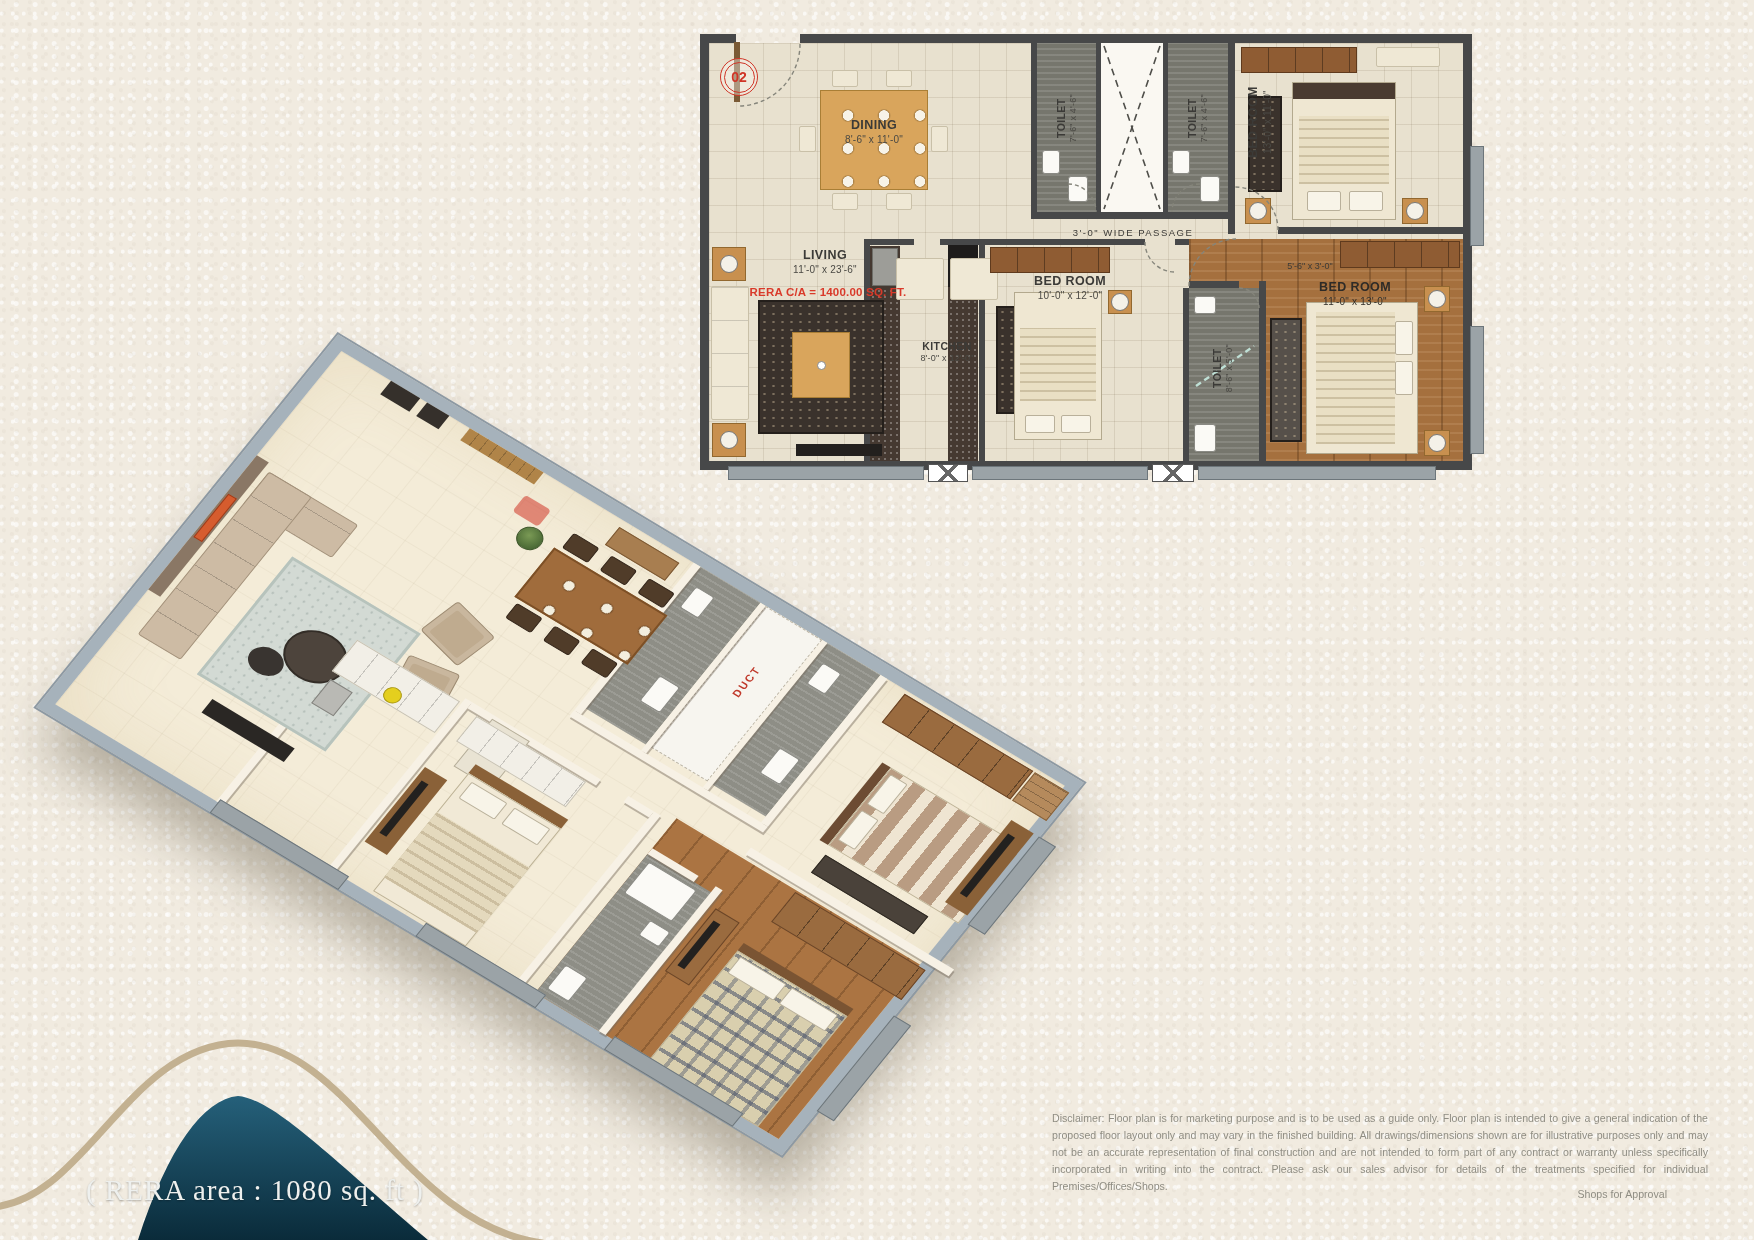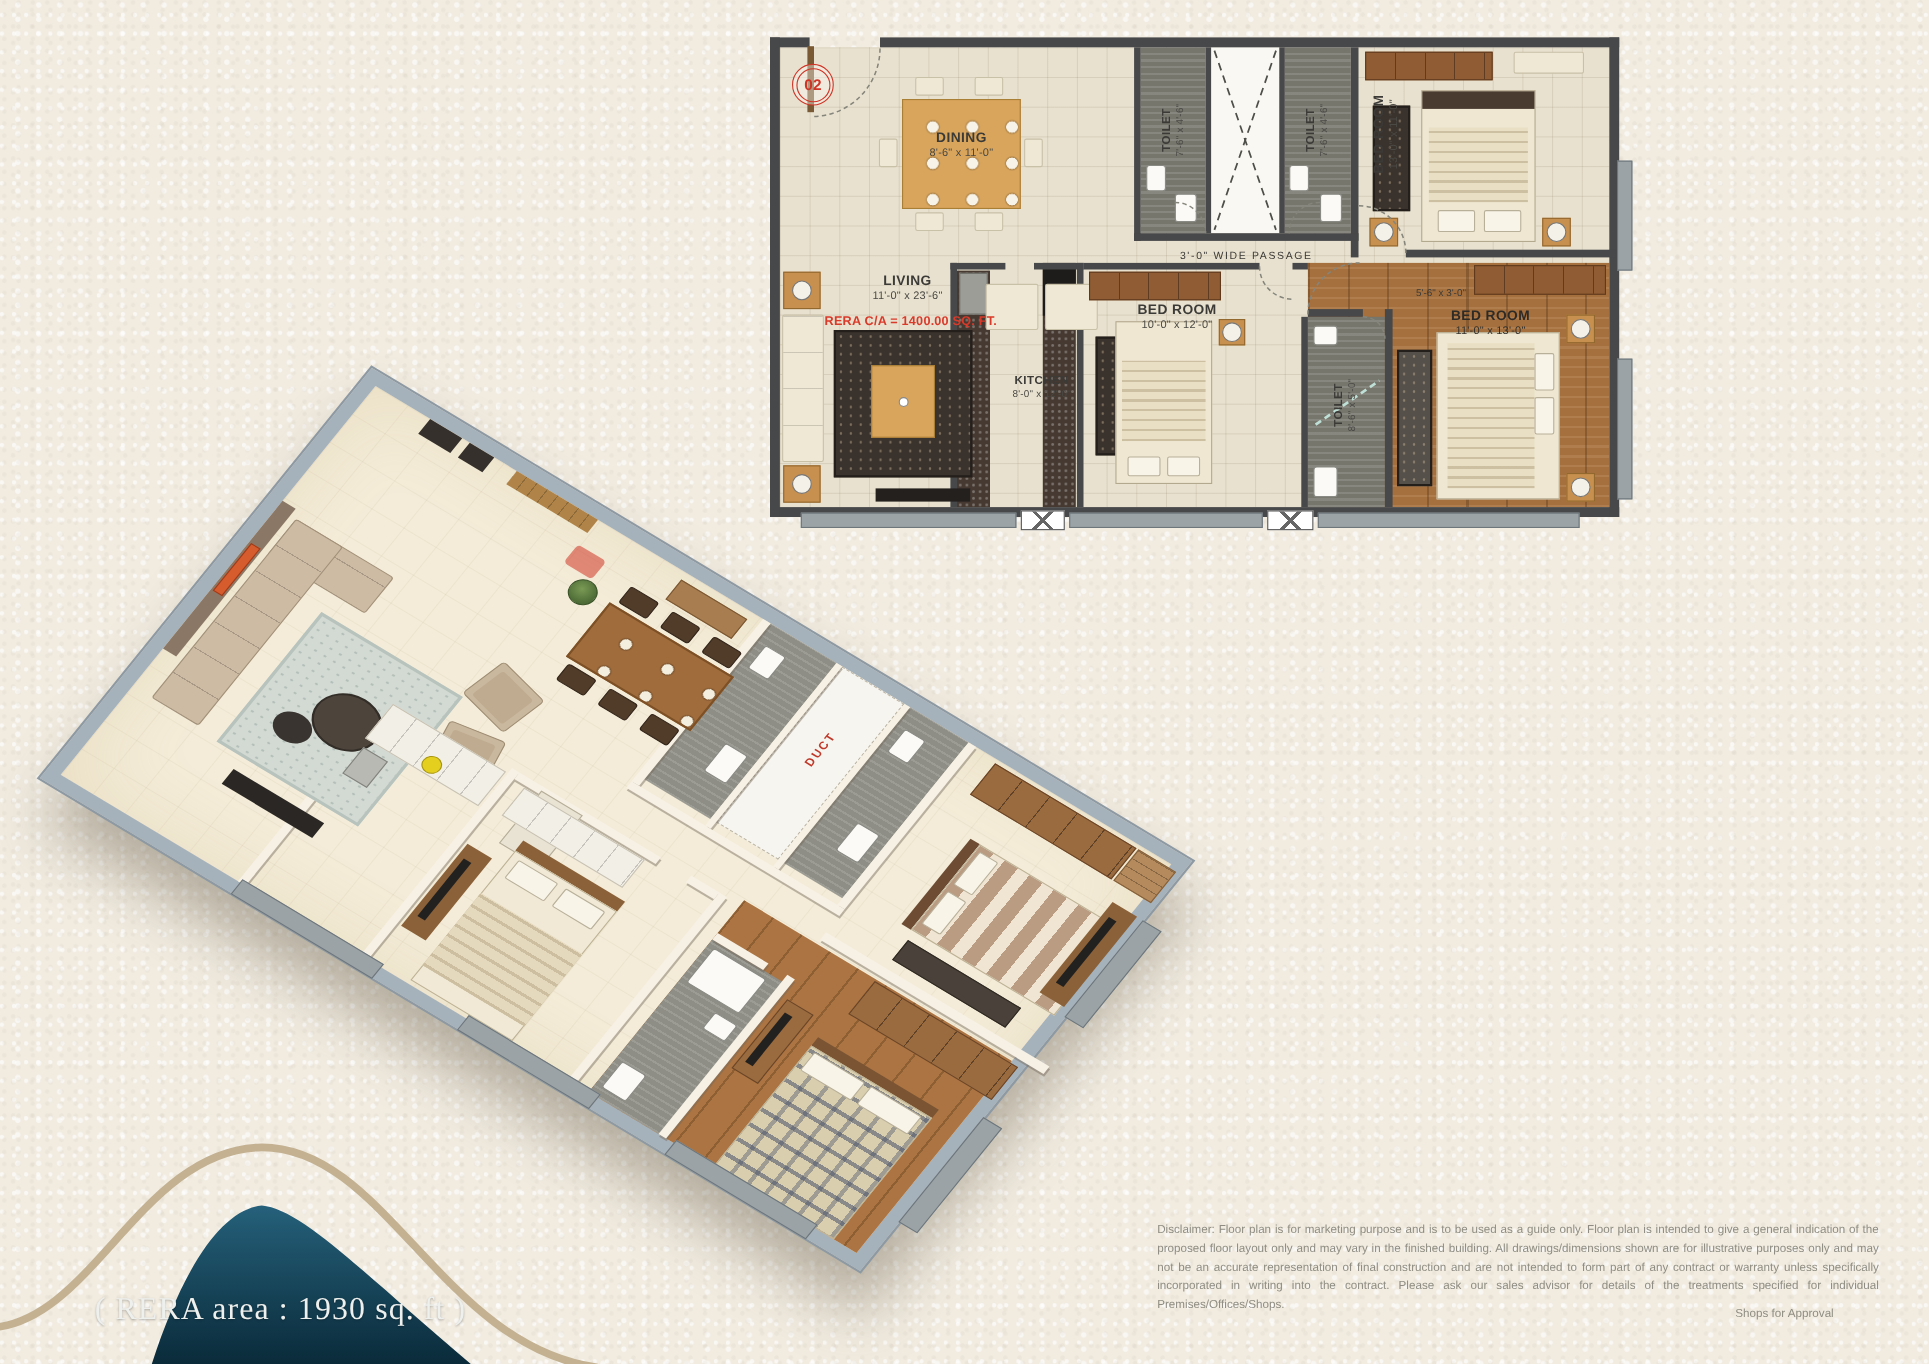--- a/index.html
+++ b/index.html
@@ -407,18 +407,18 @@
   <svg class="badge-svg" width="560" height="265" viewBox="0 0 560 265">
     <defs>
       <linearGradient id="tealgrad" x1="0" y1="0" x2="0" y2="1">
         <stop offset="0" stop-color="#25607a"></stop>
         <stop offset="1" stop-color="#0a2b3a"></stop>
       </linearGradient>
     </defs>
     <path d="M 138 265 C 168 172 204 124 238 121 C 274 124 330 182 428 265 Z" fill="url(#tealgrad)"></path>
     <path d="M -8 232 C 85 226 128 70 238 68 C 350 68 402 248 542 268" fill="none" stroke="#c3b191" stroke-width="7" stroke-linecap="round"></path>
   </svg>
-  <div class="badge-sub">( RERA area : 1930 sq. ft )</div>
+  <div class="badge-sub">( RERA area : 1080 sq. ft )</div>
 
   <div class="disclaimer">Disclaimer: Floor plan is for marketing purpose and is to be used as a guide only. Floor plan is intended to give a general indication of the proposed floor layout only and may vary in the finished building. All drawings/dimensions shown are for illustrative purposes only and may not be an accurate representation of final construction and are not intended to form part of any contract or warranty unless specifically incorporated in writing into the contract. Please ask our sales advisor for details of the treatments specified for individual Premises/Offices/Shops.</div>
   <div class="draft">Shops for Approval</div>
 
 </div>
 
 </body></html>

